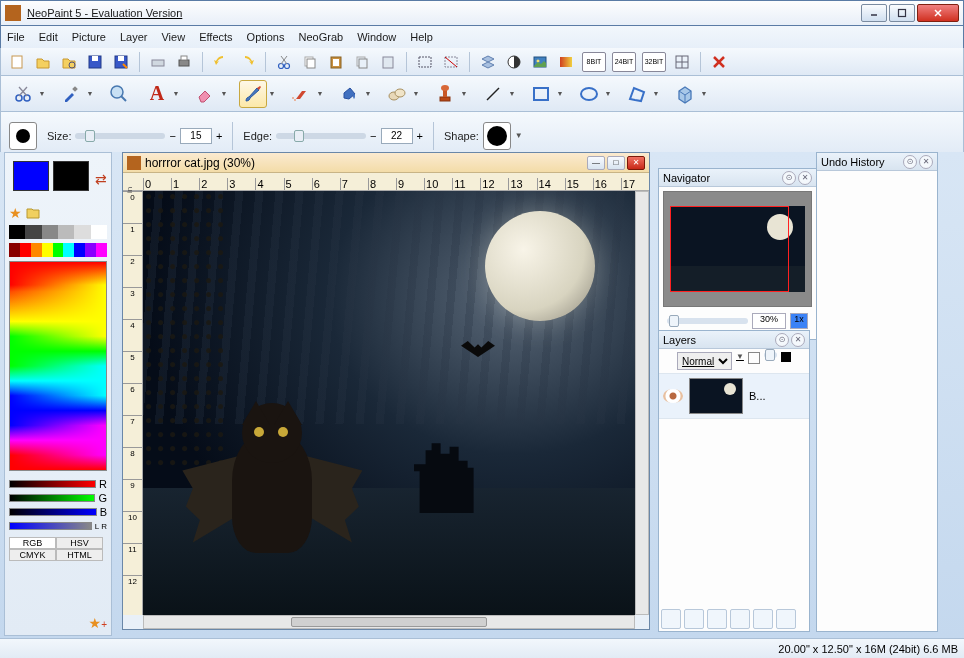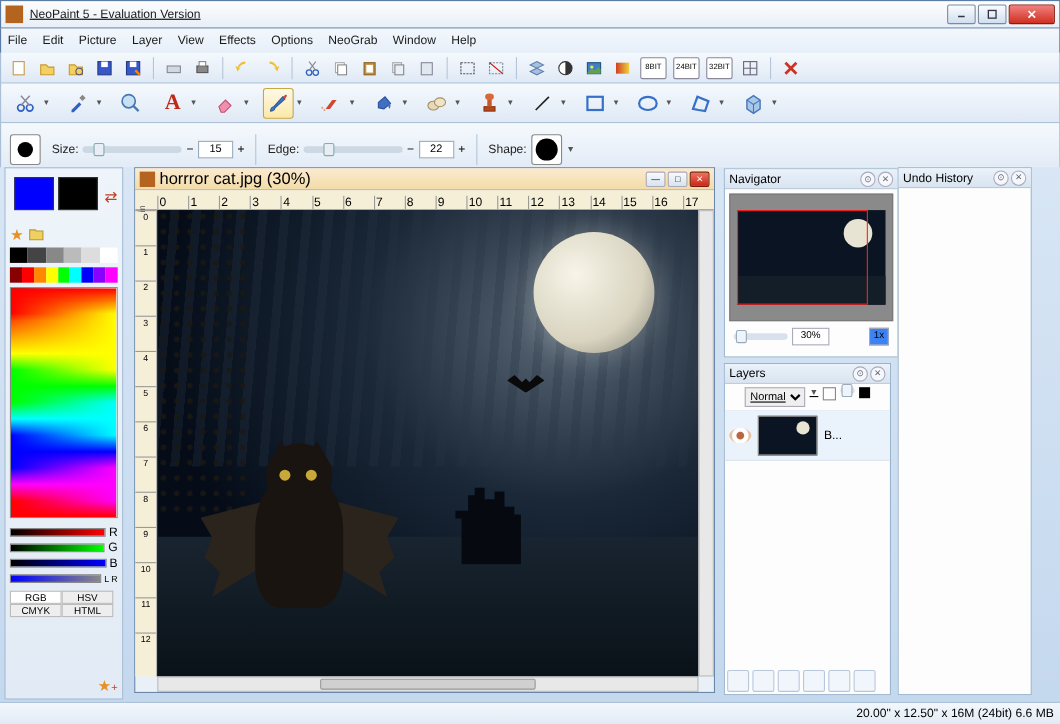--- a/index.html
+++ b/index.html
@@ -47,21 +47,21 @@
 .gradient-box::before { content:''; position:absolute; inset:0; background:linear-gradient(to right, #000, transparent 50%, #fff); mix-blend-mode:overlay; }
 .rgb-sliders { margin-top:6px; }
 .rgb-row { display:flex; align-items:center; gap:3px; height:14px; }
 .rgb-row .bar { flex:1; height:8px; border:1px solid #888; }
 .mode-tabs { margin-top:4px; display:flex; flex-wrap:wrap; }
 .mode-tabs div { width:48%; font-size:9px; text-align:center; border:1px solid #bbb; background:#eee; cursor:pointer; }
 
 .canvas-win { position:absolute; left:122px; top:0; width:528px; height:478px; background:#e9f0f8; border:1px solid #6a87a8; }
 .canvas-titlebar { height:20px; background:linear-gradient(#fbead0,#f3dca8); display:flex; align-items:center; padding:0 4px; gap:4px; border-bottom:1px solid #c8b486; }
 .canvas-titlebar .ico { width:14px; height:14px; background:#b4641e; }
-.canvas-titlebar .ttl { flex:1; font-size:15px; }
+.canvas-titlebar .ttl { flex:1; font-size:12px; }
 .cwin-btns { display:flex; gap:2px; }
 .cwin-btn { width:18px; height:14px; border:1px solid #aab; background:linear-gradient(#f8faff,#d8e4f0); border-radius:2px; font-size:8px; display:flex; align-items:center; justify-content:center; cursor:pointer; }
 .cwin-btn.close { background:linear-gradient(#f07060,#c82818); color:#fff; border-color:#7a1808; }
 .ruler-h { height:18px; background:#f5efd8; border-bottom:1px solid #aaa; display:flex; font-size:8px; align-items:flex-end; padding-left:20px; overflow:hidden; }
 .ruler-h span { width:32px; border-left:1px solid #999; padding-left:1px; }
 .ruler-v { position:absolute; left:0; top:38px; width:20px; bottom:14px; background:#f5efd8; border-right:1px solid #aaa; }
 .ruler-v span { display:block; height:32px; border-top:1px solid #999; font-size:8px; padding-top:1px; text-align:center; }
 .canvas-area { position:absolute; left:20px; top:38px; right:14px; bottom:14px; background:#081828; overflow:hidden; }
 .nightsky { position:absolute; inset:0; background: radial-gradient(ellipse at 75% 25%, #5a6878 0%, #1a2838 35%, #050c18 70%); }
 .moon { position:absolute; right:40px; top:20px; width:110px; height:110px; border-radius:50%; background: radial-gradient(circle at 35% 35%, #f8f4e8, #d8d4c0 60%, #888478); box-shadow: 0 0 30px rgba(255,255,240,0.3); }
@@ -82,31 +82,31 @@
 .scroll-h { position:absolute; left:20px; bottom:0; right:14px; height:14px; background:#e8e8e8; border:1px solid #bbb; }
 .scroll-h .th { position:absolute; left:30%; width:40%; top:1px; bottom:1px; background:#d0d0d0; border:1px solid #999; border-radius:2px; }
 .scroll-v { position:absolute; right:0; top:38px; width:14px; bottom:14px; background:#e8e8e8; border:1px solid #bbb; }
 .ruler-unit { position:absolute; left:2px; top:40px; font-size:8px; color:#555; transform:rotate(-90deg); transform-origin:left top; }
 
 .panel { position:absolute; background:#fdfdfd; border:1px solid #9ab4ce; }
 .panel-hdr { height:18px; background:linear-gradient(#eaf2fa,#d8e4f0); border-bottom:1px solid #b8c8da; display:flex; align-items:center; padding:0 4px; font-size:10px; }
 .panel-hdr .ttl { flex:1; }
 .panel-hdr .pbtn { width:14px; height:14px; border:1px solid #aab; border-radius:7px; background:#f4f8fc; margin-left:2px; cursor:pointer; font-size:8px; display:flex; align-items:center; justify-content:center; color:#667; }
 
-.navigator { left:658px; top:1px; width:159px; height:172px; }
+.navigator { left:658px; top:16px; width:159px; height:172px; }
 .nav-preview { margin:4px; height:116px; background:#8a8a8a; position:relative; border:1px solid #777; overflow:hidden; }
 .nav-preview .mini { position:absolute; left:6px; top:14px; right:6px; bottom:14px; background:#0a1422; }
 .nav-preview .mini .mmoon { position:absolute; right:12px; top:8px; width:26px; height:26px; border-radius:50%; background:#e8e4d4; }
 .nav-preview .mini .viewport { position:absolute; left:0; top:0; width:88%; height:100%; border:1px solid #ff2020; }
 .nav-preview .mini .mterr { position:absolute; bottom:0; left:0; right:0; height:30%; background:#141e28; }
 .nav-ctrl { display:flex; align-items:center; gap:4px; padding:2px 8px; }
 .nav-ctrl .sl { flex:1; height:6px; background:#d8e2ee; border-radius:3px; position:relative; }
 .nav-ctrl .sl .t { position:absolute; left:2px; top:-3px; width:10px; height:12px; background:#eef4fa; border:1px solid #9ab; border-radius:2px; }
 .nav-ctrl .pct { width:34px; height:16px; border:1px solid #aab; font-size:9px; text-align:center; background:#fff; }
-.nav-ctrl .x1 { width:18px; height:16px; border:1px solid #aab; font-size:9px; text-align:center; background:#3b82f6;margin-left:32px; }
+.nav-ctrl .x1 { width:18px; height:16px; border:1px solid #aab; font-size:9px; text-align:center; background:#3b82f6; }
 
 .layers { left:658px; top:178px; width:152px; height:302px; }
 .layers-mode { display:flex; gap:4px; padding:3px 18px; border-bottom:1px solid #dde6ef;text-decoration:underline; }
 .layers-mode select { flex:1; font-size:10px; height:18px; border:1px solid #aab; }
 .layers-mode .chk { width:12px; height:12px; border:1px solid #888; }
 .layers-mode .sq { width:10px; height:10px; background:#000; }
 .layer-item { display:flex; align-items:center; gap:6px; padding:4px; background:#eaf2fb; border-bottom:1px solid #dde6ef; }
 .layer-item .eye { width:20px; height:14px; background: radial-gradient(circle, #b86840 3px, #fff 4px 7px, #e8c0a0 8px); border-radius:50%; }
 .layer-item .thumb { width:54px; height:36px; background:#0a1422; position:relative; border:1px solid #888; }
 .layer-item .thumb .tm { position:absolute; right:6px; top:4px; width:12px; height:12px; border-radius:50%; background:#e8e4d4; }

